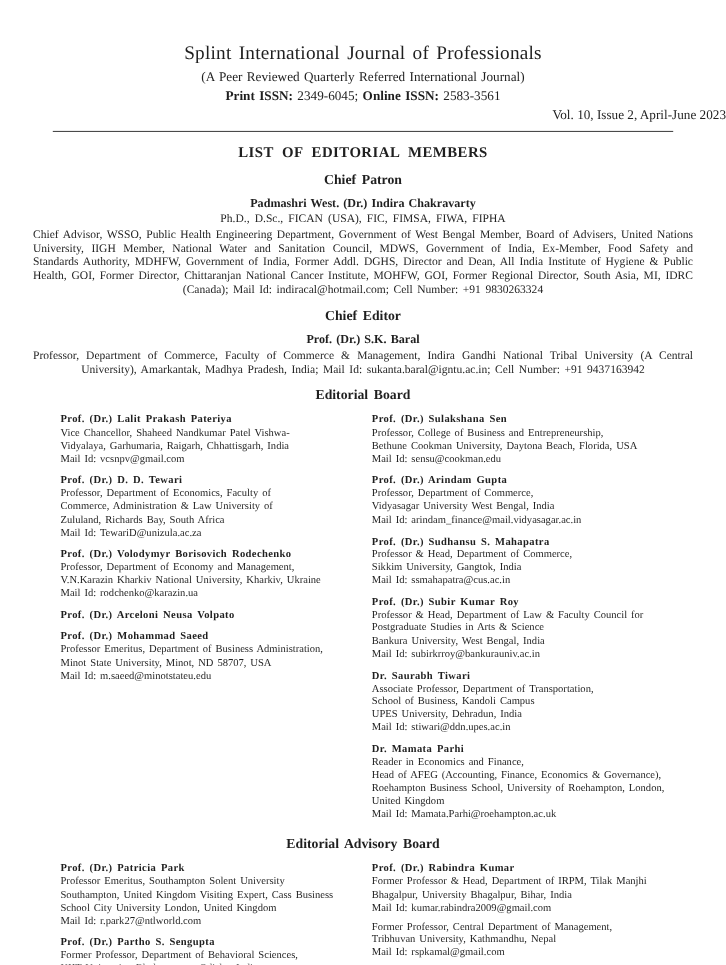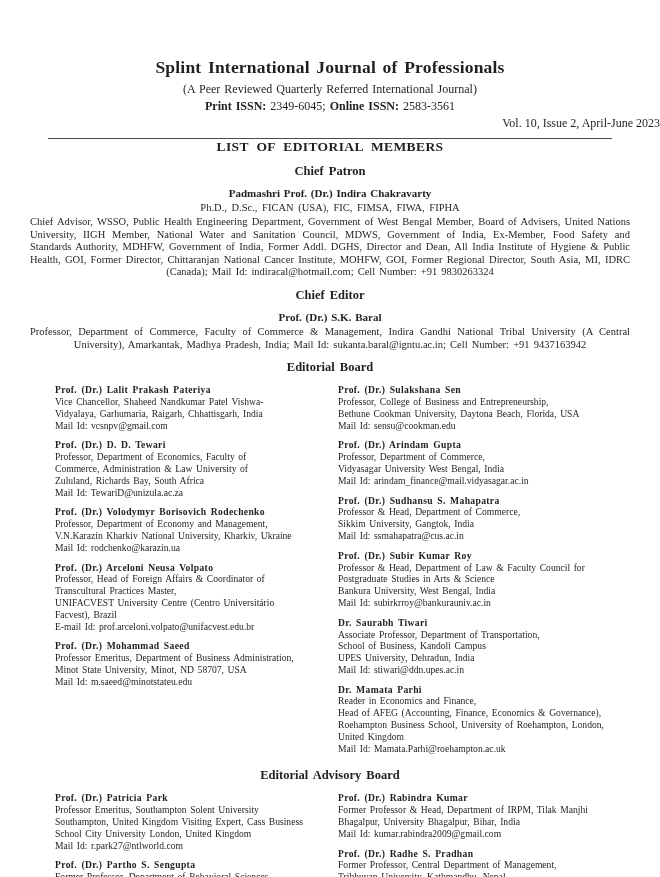--- a/index.html
+++ b/index.html
@@ -16,25 +16,24 @@
   }
   .page {
     box-sizing: border-box;
     width: 660px;
     height: 877px;
     padding-top: 38px;
   }
 
   .j-title {
     font-size: 17.5px;
-    font-weight: bold;
+    font-weight: normal;
     text-align: center;
     letter-spacing: 0.2px;
     word-spacing: 2px;
-    margin-top: 19px;
   }
   .j-sub {
     font-size: 12px;
     text-align: center;
     margin-top: 4px;
     word-spacing: 1px;
   }
   .j-issn {
     font-size: 12px;
     text-align: center;
@@ -49,20 +48,21 @@
   }
   .header-divider {
     border: none;
     border-top: 1.4px solid #4a4a4a;
     margin: 7px 48px 0 48px;
   }
   .page-heading {
     font-size: 13.5px;
     font-weight: bold;
     text-align: center;
+    margin-top: 11px;
     letter-spacing: 0.4px;
     word-spacing: 4px;
   }
   .sec-heading {
     font-size: 12.5px;
     font-weight: bold;
     text-align: center;
     margin-top: 9px;
     word-spacing: 2px;
   }
@@ -121,21 +121,21 @@
     <span>2349-6045;</span>
     <span class="b">Online ISSN:</span>
     <span>2583-3561</span>
   </div>
   <div class="j-vol">Vol. 10, Issue 2, April-June 2023</div>
   <hr class="header-divider">
 
   <div class="page-heading">LIST OF EDITORIAL MEMBERS</div>
 
   <div class="sec-heading">Chief Patron</div>
-  <div class="person-name">Padmashri Prof. (Dr.) Indira Chakravarty</div>
+  <div class="person-name">Padmashri West. (Dr.) Indira Chakravarty</div>
   <div class="person-cred">Ph.D., D.Sc., FICAN (USA), FIC, FIMSA, FIWA, FIPHA</div>
   <div class="person-desc">Chief Advisor, WSSO, Public Health Engineering Department, Government of West Bengal Member, Board of Advisers, United Nations University, IIGH Member, National Water and Sanitation Council, MDWS, Government of India, Ex-Member, Food Safety and Standards Authority, MDHFW, Government of India, Former Addl. DGHS, Director and Dean, All India Institute of Hygiene &amp; Public Health, GOI, Former Director, Chittaranjan National Cancer Institute, MOHFW, GOI, Former Regional Director, South Asia, MI, IDRC (Canada); Mail Id: indiracal@hotmail.com; Cell Number: +91 9830263324</div>
 
   <div class="sec-heading">Chief Editor</div>
   <div class="person-name">Prof. (Dr.) S.K. Baral</div>
   <div class="person-desc">Professor, Department of Commerce, Faculty of Commerce &amp; Management, Indira Gandhi National Tribal University (A Central University), Amarkantak, Madhya Pradesh, India; Mail Id: sukanta.baral@igntu.ac.in; Cell Number: +91 9437163942</div>
 
   <div class="sec-heading">Editorial Board</div>
   <div class="board">
     <div class="board-col">
@@ -153,25 +153,20 @@
 Mail Id: TewariD@unizula.ac.za</div>
       </div>
       <div class="member">
         <div class="member-name">Prof. (Dr.) Volodymyr Borisovich Rodechenko</div>
         <div class="member-lines">Professor, Department of Economy and Management,
 V.N.Karazin Kharkiv National University, Kharkiv, Ukraine
 Mail Id: rodchenko@karazin.ua</div>
       </div>
       <div class="member">
         <div class="member-name">Prof. (Dr.) Arceloni Neusa Volpato</div>
-        <div class="member-lines">Professor, Head of Foreign Affairs &amp; Coordinator of
-Transcultural Practices Master,
-UNIFACVEST University Centre (Centro Universitário
-Facvest), Brazil
-E-mail Id: prof.arceloni.volpato@unifacvest.edu.br</div>
       </div>
       <div class="member">
         <div class="member-name">Prof. (Dr.) Mohammad Saeed</div>
         <div class="member-lines">Professor Emeritus, Department of Business Administration,
 Minot State University, Minot, ND 58707, USA
 Mail Id: m.saeed@minotstateu.edu</div>
       </div>
     </div>
     <div class="board-col">
       <div class="member">
@@ -236,21 +231,20 @@
 
     </div>
     <div class="board-col">
       <div class="member">
         <div class="member-name">Prof. (Dr.) Rabindra Kumar</div>
         <div class="member-lines">Former Professor &amp; Head, Department of IRPM, Tilak Manjhi
 Bhagalpur, University Bhagalpur, Bihar, India
 Mail Id: kumar.rabindra2009@gmail.com</div>
       </div>
       <div class="member">
-        <div class="member-name">Prof. (Dr.) Radhe S. Pradhan</div>
         <div class="member-lines">Former Professor, Central Department of Management,
 Tribhuvan University, Kathmandhu, Nepal
 Mail Id: rspkamal@gmail.com</div>
       </div>
 
     </div>
   </div>
 
 </div>
 

